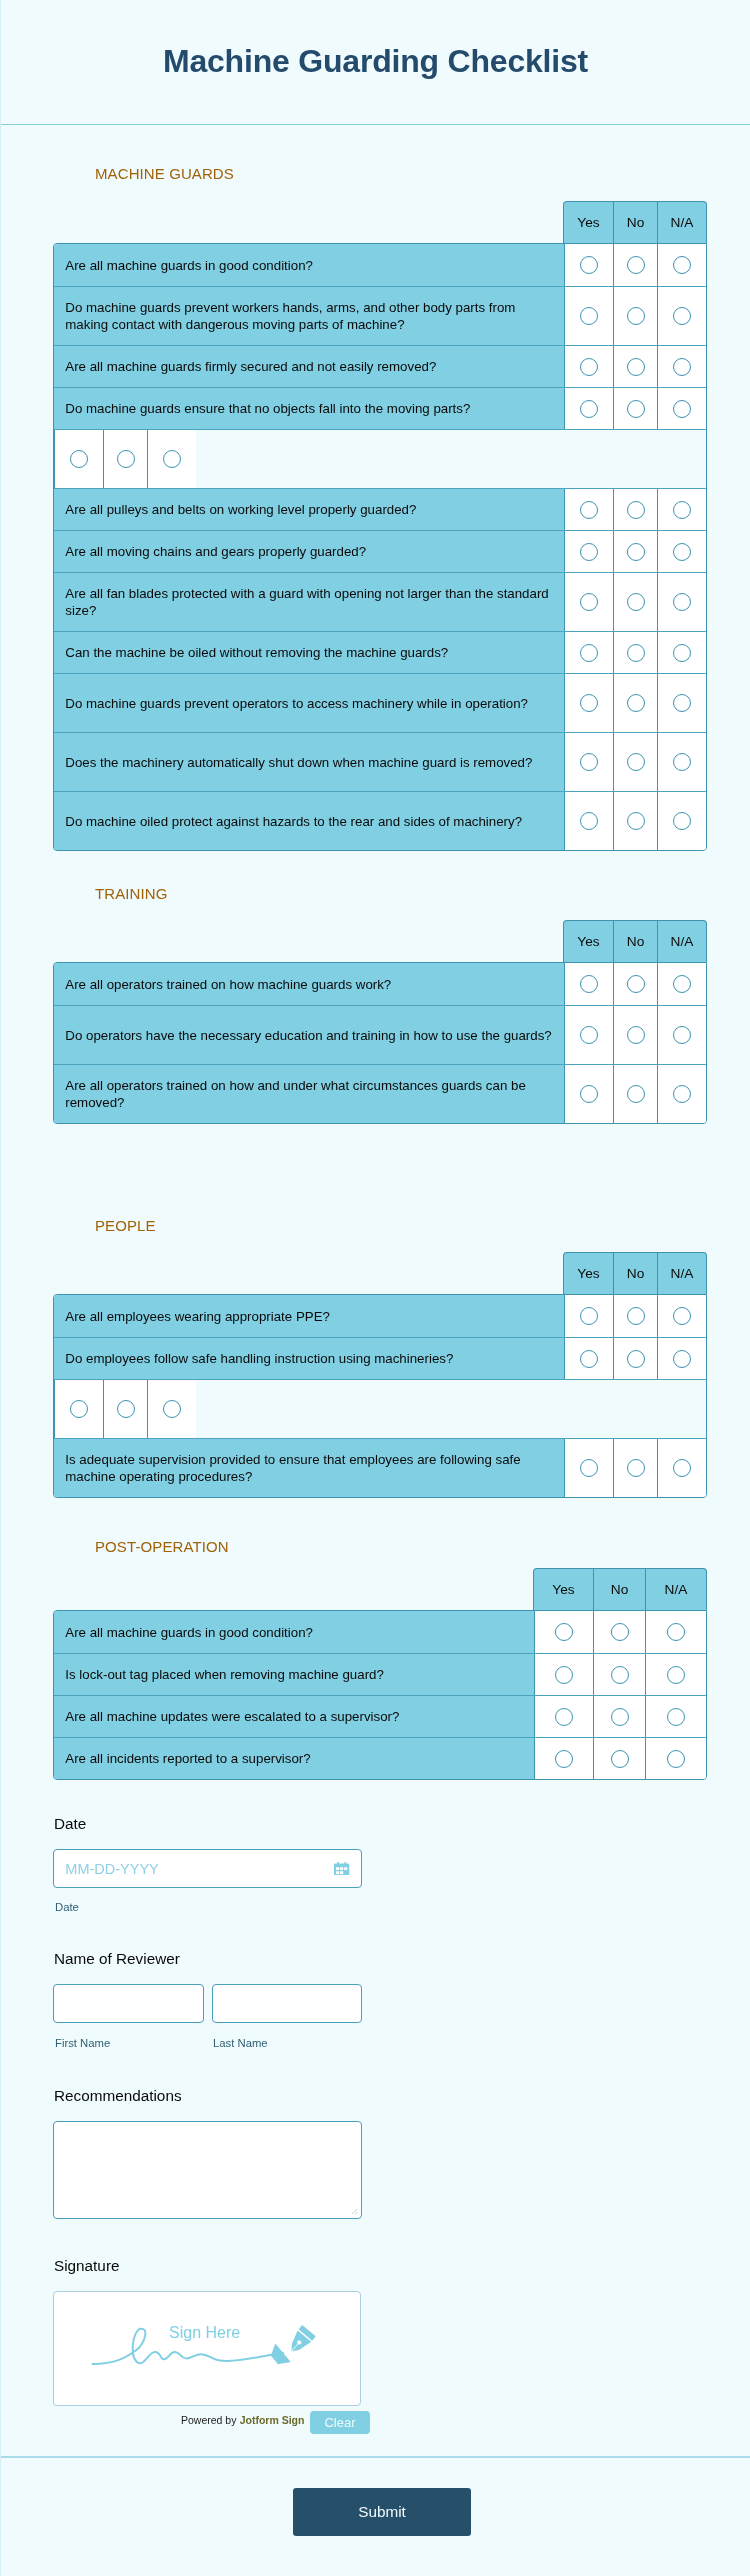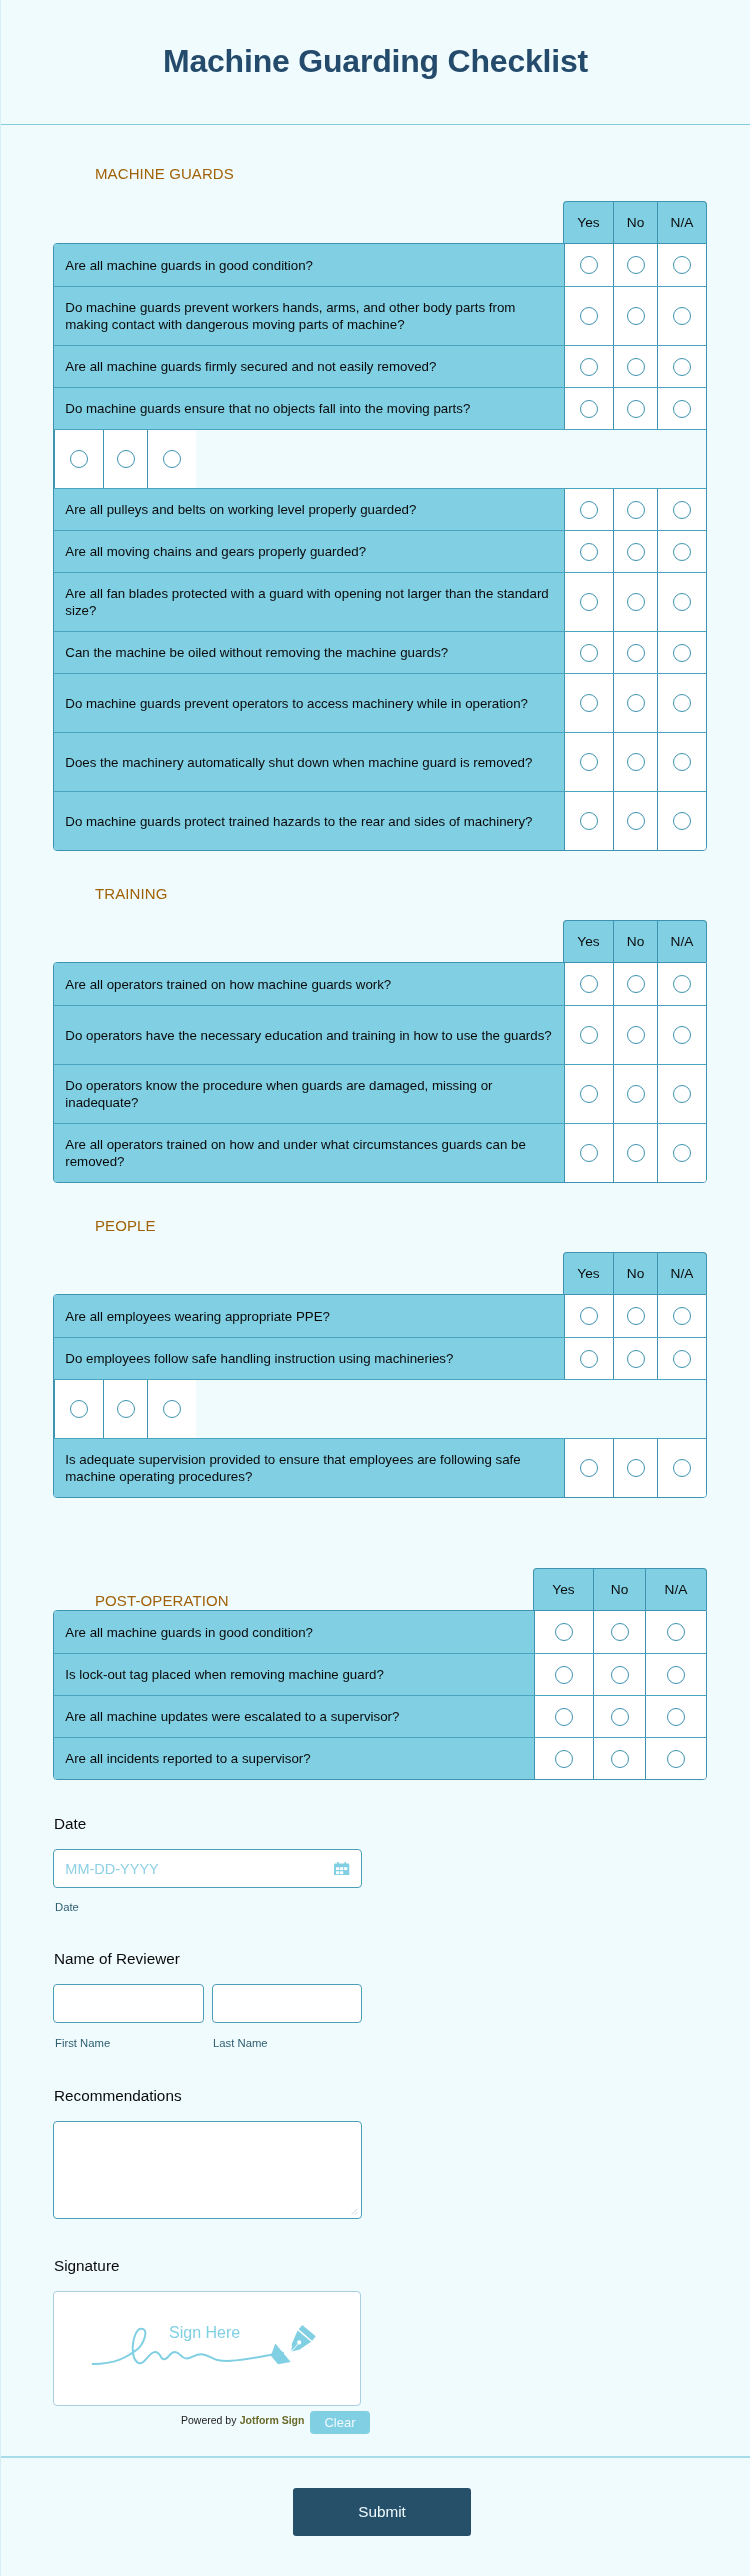--- a/index.html
+++ b/index.html
@@ -192,21 +192,21 @@
             <div class="radio"></div>
           </div>
           <div class="cell" style="width:44px">
             <div class="radio"></div>
           </div>
           <div class="cell" style="width:49px">
             <div class="radio"></div>
           </div>
         </div>
       <div class="row h2">
-          <div class="q">Do machine guards protect trained hazards to the rear and sides of machinery?</div>
+          <div class="q">Do machine oiled protect against hazards to the rear and sides of machinery?</div>
           <div class="cell" style="width:49px">
             <div class="radio"></div>
           </div>
           <div class="cell" style="width:44px">
             <div class="radio"></div>
           </div>
           <div class="cell" style="width:49px">
             <div class="radio"></div>
           </div>
         </div>
@@ -242,32 +242,20 @@
             <div class="radio"></div>
           </div>
           <div class="cell" style="width:44px">
             <div class="radio"></div>
           </div>
           <div class="cell" style="width:49px">
             <div class="radio"></div>
           </div>
         </div>
       <div class="row h2">
-          <div class="q">Do operators know the procedure when guards are damaged, missing or inadequate?</div>
-          <div class="cell" style="width:49px">
-            <div class="radio"></div>
-          </div>
-          <div class="cell" style="width:44px">
-            <div class="radio"></div>
-          </div>
-          <div class="cell" style="width:49px">
-            <div class="radio"></div>
-          </div>
-        </div>
-      <div class="row h2">
           <div class="q">Are all operators trained on how and under what circumstances guards can be removed?</div>
           <div class="cell" style="width:49px">
             <div class="radio"></div>
           </div>
           <div class="cell" style="width:44px">
             <div class="radio"></div>
           </div>
           <div class="cell" style="width:49px">
             <div class="radio"></div>
           </div>
@@ -329,21 +317,21 @@
           <div class="cell" style="width:44px">
             <div class="radio"></div>
           </div>
           <div class="cell" style="width:49px">
             <div class="radio"></div>
           </div>
         </div>
     </div>
   </div>
 
-  <div class="section-heading" style="top:1592px;">POST-OPERATION</div>
+  <div class="section-heading" style="top:1538px;">POST-OPERATION</div>
   <div class="matrix" style="top:1568px;">
     <div class="head-row">
       <div class="head-spacer"></div>
       <div class="head-cells">
         <div class="head-cell" style="width:59px;">Yes</div>
         <div class="head-cell" style="width:52px;">No</div>
         <div class="head-cell" style="width:61px;">N/A</div>
       </div>
     </div>
     <div class="body">

